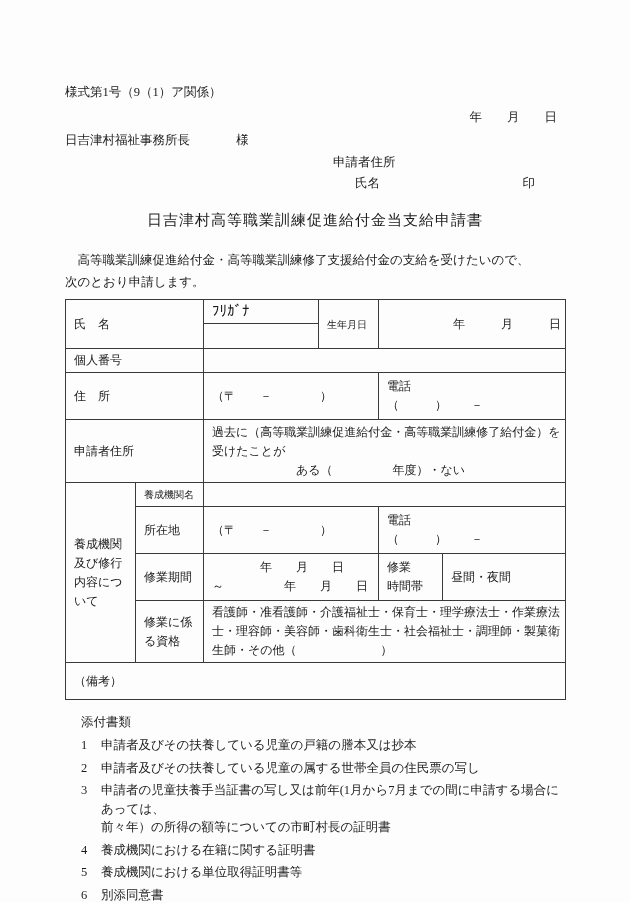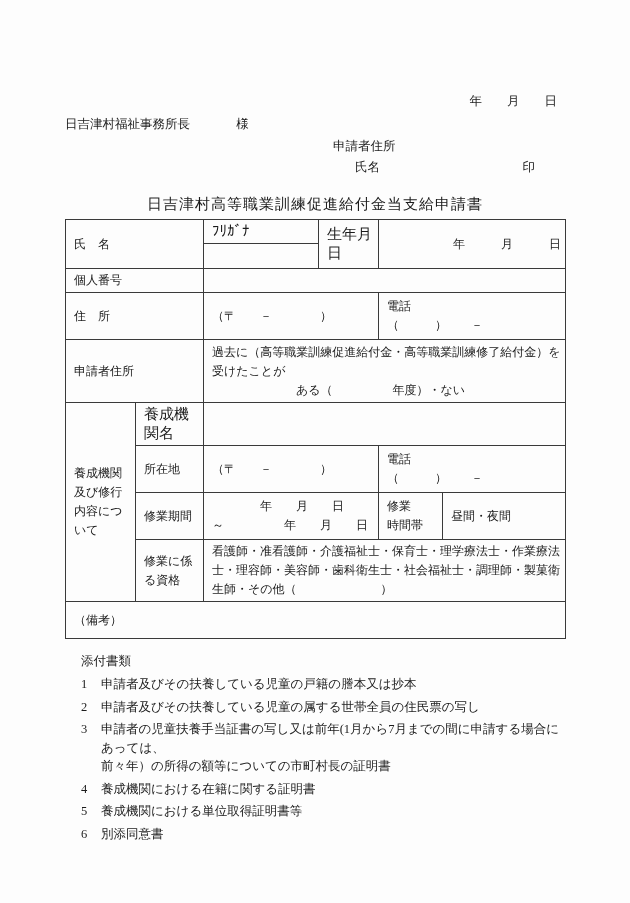--- a/index.html
+++ b/index.html
@@ -50,53 +50,56 @@
   .r1b td{height:20px;}
   .r2 td{height:17px;}
   .r3 td{height:42px;}
   .r4 td{height:58px;}
   .r5 td{height:18px;margin-top:26px;}
   .r6 td{height:42px;}
   .r7 td{height:42px;}
   .r8 td{height:56px;}
   .r9 td{height:32px;}
   td.furigana{font-size:15px;line-height:13px;padding-top:2px;vertical-align:top;}
-  td.small{font-size:15px;line-height:14px;padding-top:4px;padding-left:6px;}
+  td.small{font-size:10px;line-height:14px;padding-top:4px;padding-left:6px;}
   td.bdate{text-align:right;padding-right:12px;padding-bottom:4px;}
   td.grouplbl{line-height:21px;padding-top:4px;}
   td.phone{padding-left:10px;}
   
   .attachments{margin-top:12px;margin-left:16px;}
   .att-heading{line-height:20px;}
   .att-item{display:flex;margin-top:4px;line-height:18.5px;}
   .att-num{width:20px;flex:0 0 20px;text-align:left;}
   .att-text{flex:1;}
 </style>
 </head>
 <body>
 
 <div class="sheet">
 
+  <div class="form-number">様式第1号（9（1）ア関係）</div>
 
   <div class="date-line">年　　月　　日</div>
 
   <div class="addressee-line">
     <span>日吉津村福祉事務所長</span>
     <span class="honorific">様</span>
   </div>
 
   <div class="applicant-address">申請者住所</div>
 
   <div class="name-line">
     <span>氏名</span>
     <span class="seal">印</span>
   </div>
 
   <h1 class="title">日吉津村高等職業訓練促進給付金当支給申請書</h1>
 
+  <p class="intro ml">　高等職業訓練促進給付金・高等職業訓練修了支援給付金の支給を受けたいので、
+次のとおり申請します。</p>
 
   <table class="form-table">
     <colgroup>
       <col style="width:70px">
         <col style="width:68px">
         <col style="width:115px">
       <col style="width:60px">
         <col style="width:64px">
         <col style="width:123px">
     </colgroup>

